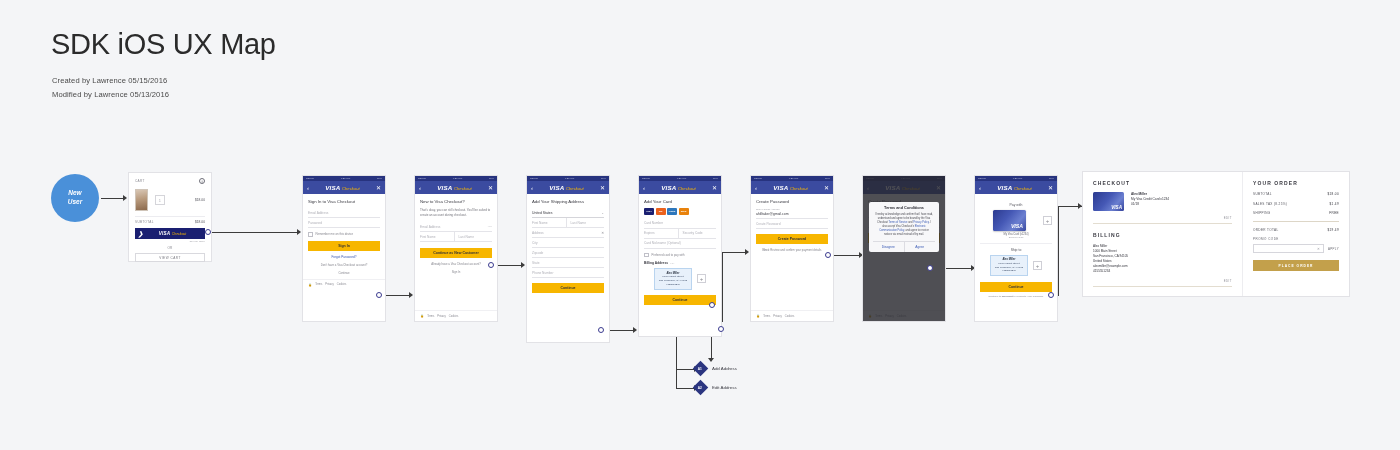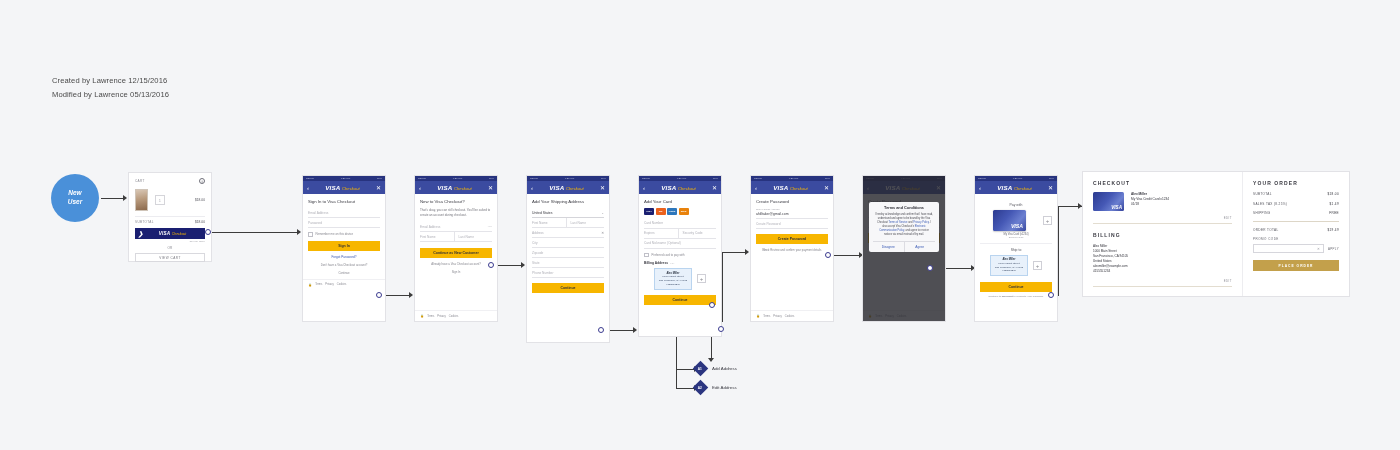--- a/index.html
+++ b/index.html
@@ -246,21 +246,22 @@
     transform: rotate(-45deg); color: #fff; font-size: 3.2px;
     font-style: normal; font-weight: 700;
   }
   .diamond-lbl { font-size: 4.4px; color: #3a3a42; }
 </style>
 </head>
 <body>
 
 <div id="canvas">
 
-  <div class="meta-line meta-1">Created by Lawrence 12/15/2016</div>
+  <div class="page-title">SDK iOS UX Map</div>
+  <div class="meta-line meta-1">Created by Lawrence 05/15/2016</div>
   <div class="meta-line meta-2">Modified by Lawrence 05/13/2016</div>
 
   <div class="conn conn-h" style="left:101px; top:198px; width:22px;"></div>
   <div class="arrowhead" style="left:123px; top:195px;"></div>
 
   <div class="conn conn-h" style="left:212px; top:232px; width:86px;"></div>
   <div class="arrowhead" style="left:297px; top:229px;"></div>
 
   <div class="conn conn-h" style="left:385px; top:295px; width:25px;"></div>
   <div class="arrowhead" style="left:409px; top:292px;"></div>

